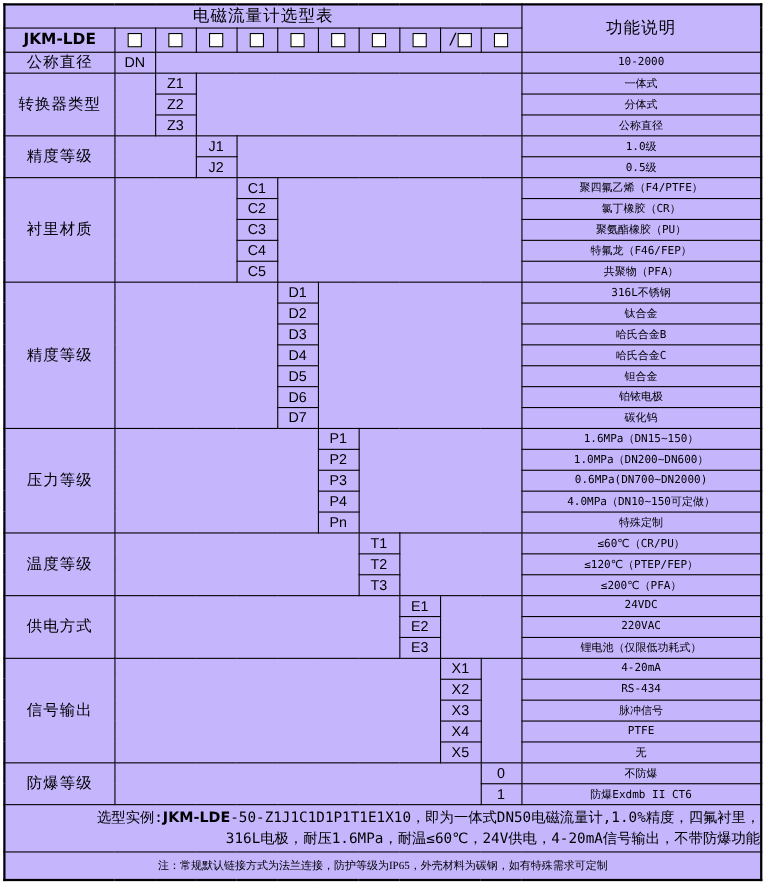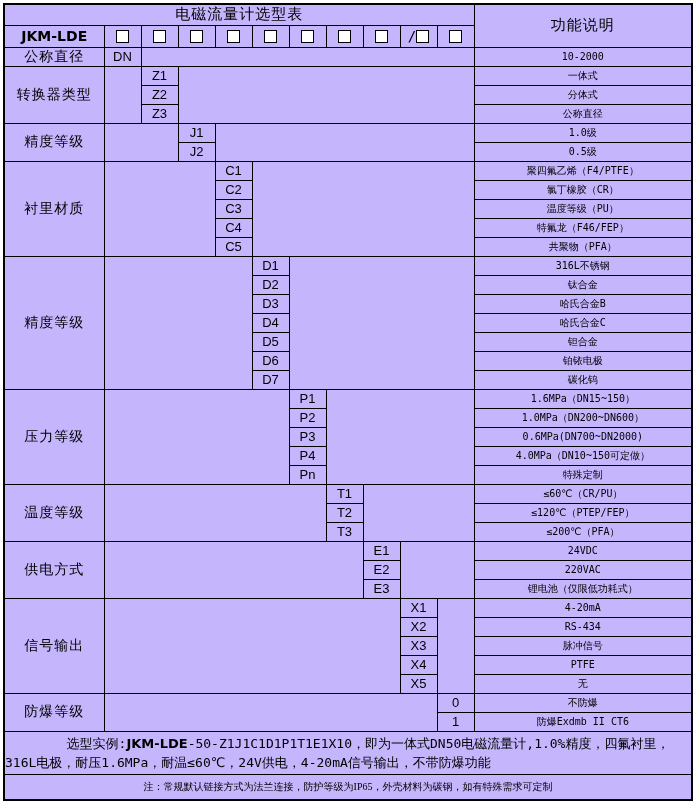--- a/index.html
+++ b/index.html
@@ -51,22 +51,22 @@
   }
   td.desc{
     font-family:"DejaVu Sans Mono","DejaVu Sans",monospace;
     font-size:10px;
   }
   td.example{
     height:42px;font-size:13px;
     font-family:"DejaVu Sans Mono","DejaVu Sans",monospace;
     padding:2px 5px;white-space:normal;
   }
-  .exline1{text-align:center;line-height:19px;padding-left:40px;}
-  .exline2{text-align:left;line-height:19px;}
+  .exline1{text-align:right;line-height:19px;padding-left:40px;}
+  .exline2{text-align:right;line-height:19px;}
   .ex-model{
     font-family:"DejaVu Sans","Liberation Sans",sans-serif;
     font-weight:bold;
   }
   td.note{
     height:24px;font-size:10px;
     font-family:Liberation Serif, serif;
     text-align:left;padding:2px 5px;
   }
 </style>
@@ -142,21 +142,21 @@
     <td class="code">C1</td>
     <td class="filler" rowspan="5" colspan="6"></td>
     <td class="desc">聚四氟乙烯（F4/PTFE）</td>
   </tr>
   <tr class="drow">
     <td class="code">C2</td>
     <td class="desc">氯丁橡胶（CR）</td>
   </tr>
   <tr class="drow">
     <td class="code">C3</td>
-    <td class="desc">温度等级（PU）</td>
+    <td class="desc">聚氨酯橡胶（PU）</td>
   </tr>
   <tr class="drow">
     <td class="code">C4</td>
     <td class="desc">特氟龙（F46/FEP）</td>
   </tr>
   <tr class="drow">
     <td class="code">C5</td>
     <td class="desc">共聚物（PFA）</td>
   </tr>
 

